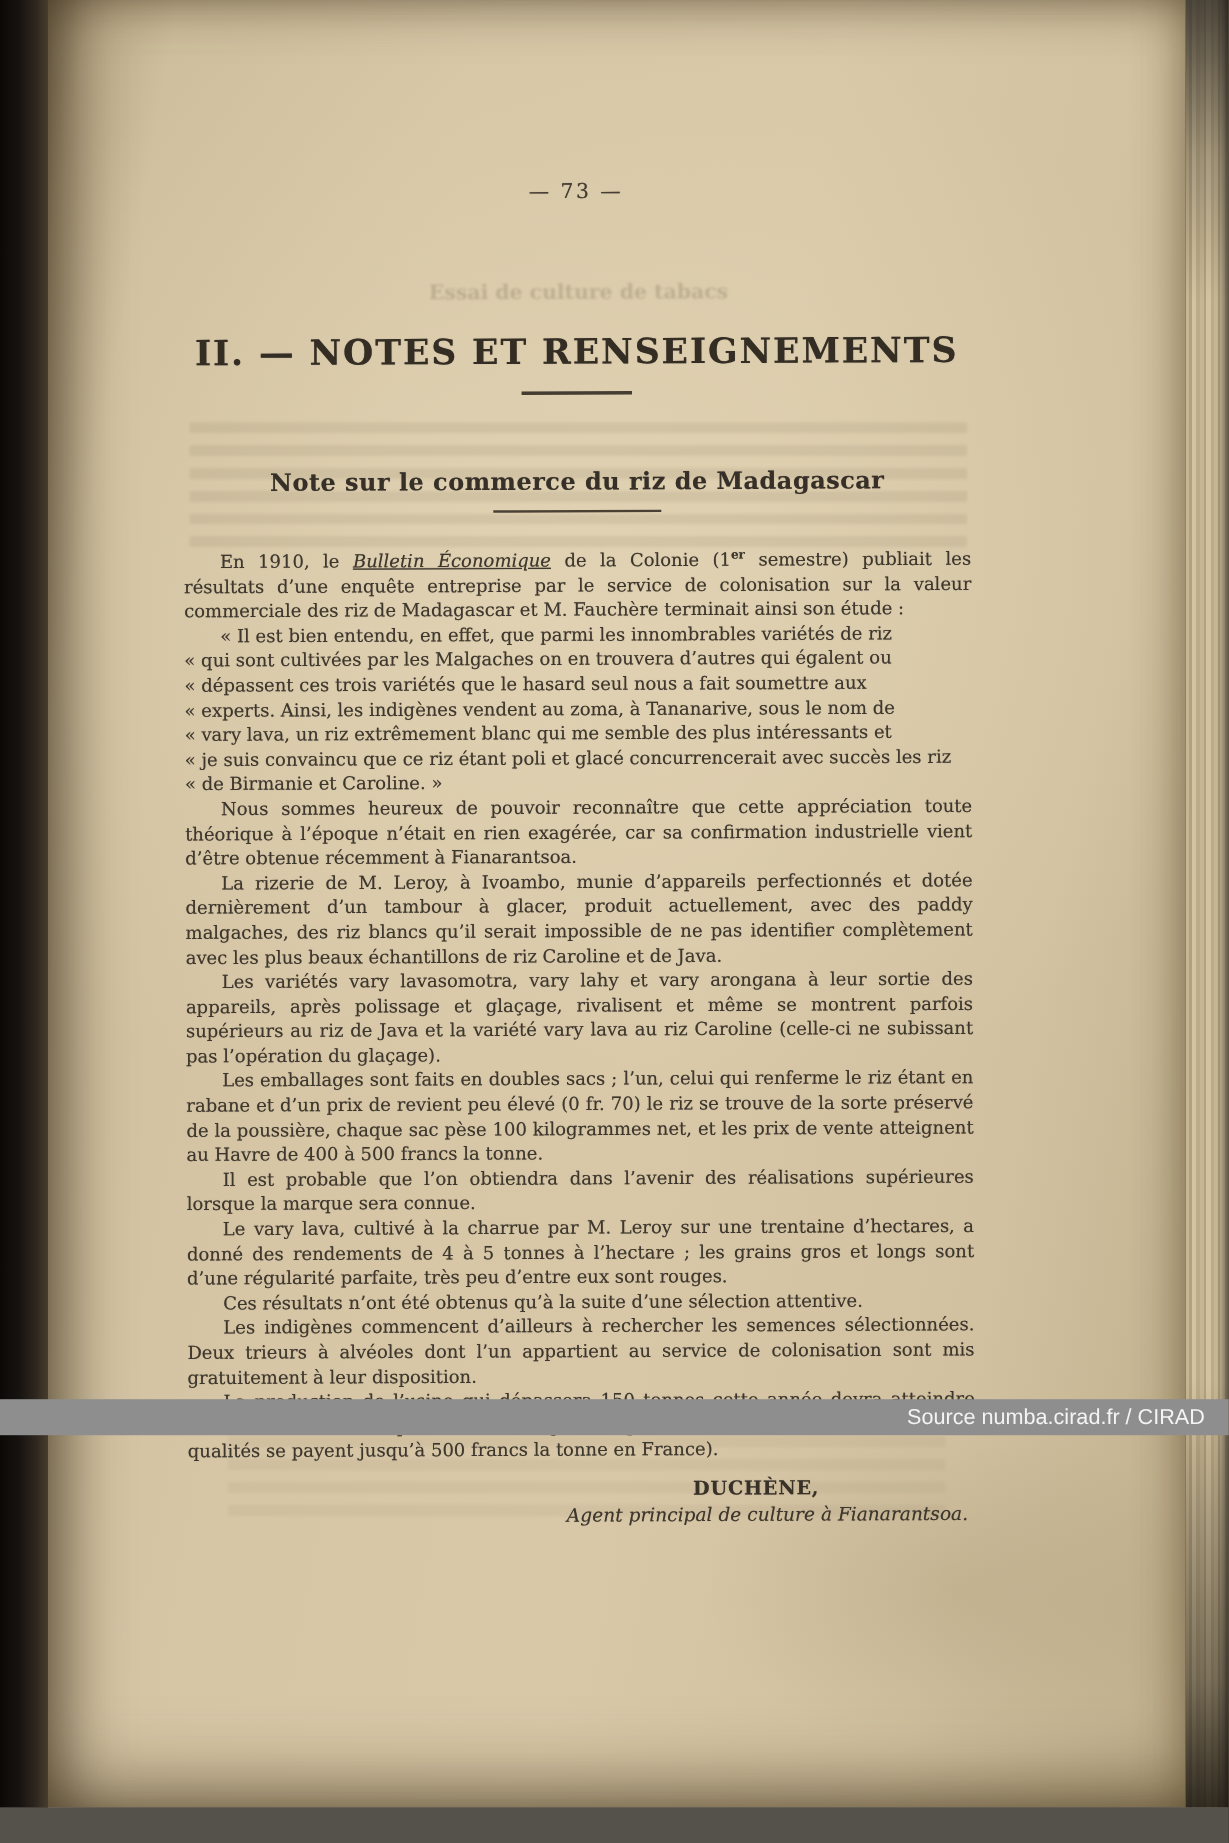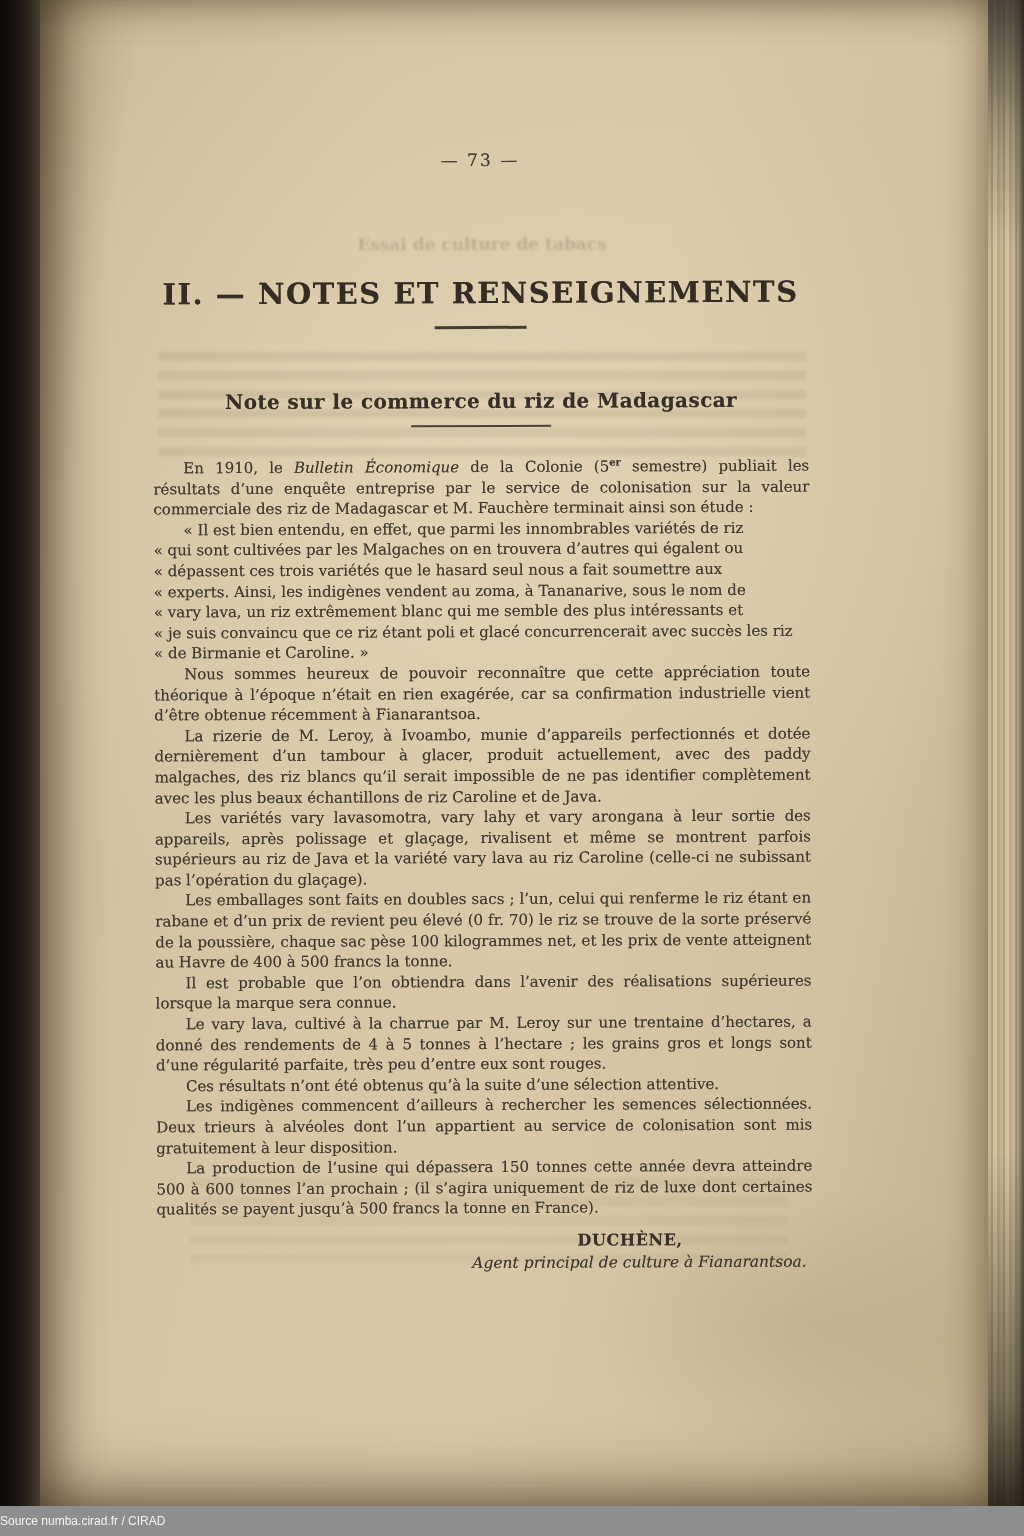--- a/index.html
+++ b/index.html
@@ -2,21 +2,21 @@
 <html><head>
 <meta charset="utf-8">
 <style>
   * { margin:0; padding:0; box-sizing:border-box; }
   html,body { width:1024px; height:1536px; }
   body {
     font-family:"DejaVu Serif", serif;
     background:#55524b;
     overflow:hidden;
   }
-  .scene { position:relative; width:1024px; height:1536px; background:#4e4b44; }
+  .scene { position:relative; width:1024px; height:1196px; background:#4e4b44; }
 
   
   .book { position:absolute; left:0; top:0; width:1024px; height:1506px; background:#241f17; }
 
   .spine {
     position:absolute; left:0; top:0; width:40px; height:1506px;
     background:linear-gradient(90deg,#0b0906 0%, #161210 38%, #2c251d 72%, #473c2e 100%);
   }
   .ribbon {
     position:absolute; left:40px; top:0; width:50px; height:30px;
@@ -76,33 +76,33 @@
   }
   .page-number { margin-top:150px; text-align:center; font-size:17px; letter-spacing:2px; color:#453d32; }
   .section-title { margin-top:106px; text-align:center; font-size:29px; font-weight:bold; letter-spacing:1.5px; color:#342d24; }
   .title-rule { width:92px; border-top:3px solid #453d31; margin:16px auto 0; }
   .article-title { margin-top:60px; text-align:center; font-size:20px; font-weight:bold; letter-spacing:.4px; color:#373028; }
   .article-rule { width:140px; border-top:2px solid #4a4134; margin:12px auto 0; }
 
   .body-text { margin-top:30px; font-size:15px; line-height:20.6px; text-align:justify; }
   .body-text p { text-indent:30px; margin:0; }
   .body-text p.quote { white-space:pre-line; text-align:left; }
-  .body-text em { font-style:italic; }
+  .body-text em { font-style:italic;text-decoration:underline; }
   .body-text sup { font-size:10px; vertical-align:super; line-height:0;font-weight:bold; }
 
   .signature { margin-top:12px; text-align:right; font-weight:bold; font-size:16px; letter-spacing:.6px; padding-right:130px; color:#383128; }
   .signature-role { margin-top:4px; text-align:right; font-style:italic; font-size:15.5px; padding-right:6px; color:#3d362c; }
 
   
   .source-bar {
     position:absolute; left:0; bottom:0; width:1024px; height:30px;
     background:#8e8e8e;
     font-family:"Liberation Sans", sans-serif;
-    font-size:12px; color:#f4f4f4;
-    line-height:30px; padding-right:20px;
+    font-size:18px; color:#f4f4f4;
+    text-align:right; line-height:30px; padding-right:20px;
   }
 </style>
 </head>
 <body>
 
 <div class="scene">
   <div class="book">
     <div class="spine"></div>
     <div class="ribbon"></div>
 
@@ -114,21 +114,21 @@
       <div class="text-block">
         <div class="page-number">— 73 —</div>
 
         <h1 class="section-title">II. — NOTES ET RENSEIGNEMENTS</h1>
         <div class="title-rule"></div>
 
         <h2 class="article-title">Note sur le commerce du riz de Madagascar</h2>
         <div class="article-rule"></div>
 
         <div class="body-text">
-          <p><span>En 1910, le </span><em>Bulletin Économique</em><span> de la Colonie (5</span><sup>er</sup><span> semestre) publiait les résultats d’une enquête entreprise par le service de colonisation sur la valeur commerciale des riz de Madagascar et M. Fauchère terminait ainsi son étude :</span></p>
+          <p><span>En 1910, le </span><em>Bulletin Économique</em><span> de la Colonie (1</span><sup>er</sup><span> semestre) publiait les résultats d’une enquête entreprise par le service de colonisation sur la valeur commerciale des riz de Madagascar et M. Fauchère terminait ainsi son étude :</span></p>
           <p class="quote">« Il est bien entendu, en effet, que parmi les innombrables variétés de riz
 « qui sont cultivées par les Malgaches on en trouvera d’autres qui égalent ou
 « dépassent ces trois variétés que le hasard seul nous a fait soumettre aux
 « experts. Ainsi, les indigènes vendent au zoma, à Tananarive, sous le nom de
 « vary lava, un riz extrêmement blanc qui me semble des plus intéressants et
 « je suis convaincu que ce riz étant poli et glacé concurrencerait avec succès les riz
 « de Birmanie et Caroline. »</p>
           <p>Nous sommes heureux de pouvoir reconnaître que cette appréciation toute théorique à l’époque n’était en rien exagérée, car sa confirmation industrielle vient d’être obtenue récemment à Fianarantsoa.</p>
           <p>La rizerie de M. Leroy, à Ivoambo, munie d’appareils perfectionnés et dotée dernièrement d’un tambour à glacer, produit actuellement, avec des paddy malgaches, des riz blancs qu’il serait impossible de ne pas identifier complètement avec les plus beaux échantillons de riz Caroline et de Java.</p>
           <p>Les variétés vary lavasomotra, vary lahy et vary arongana à leur sortie des appareils, après polissage et glaçage, rivalisent et même se montrent parfois supérieurs au riz de Java et la variété vary lava au riz Caroline (celle-ci ne subissant pas l’opération du glaçage).</p>

